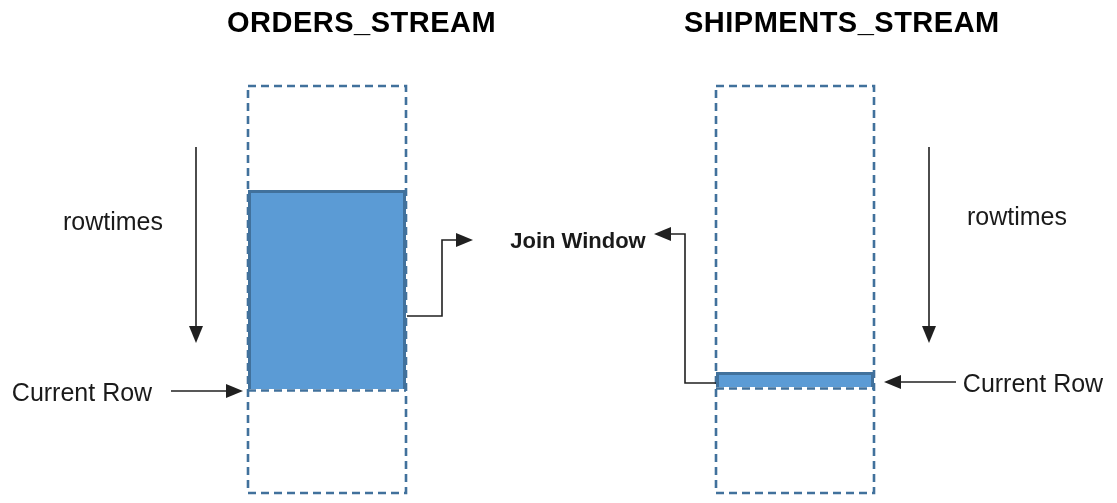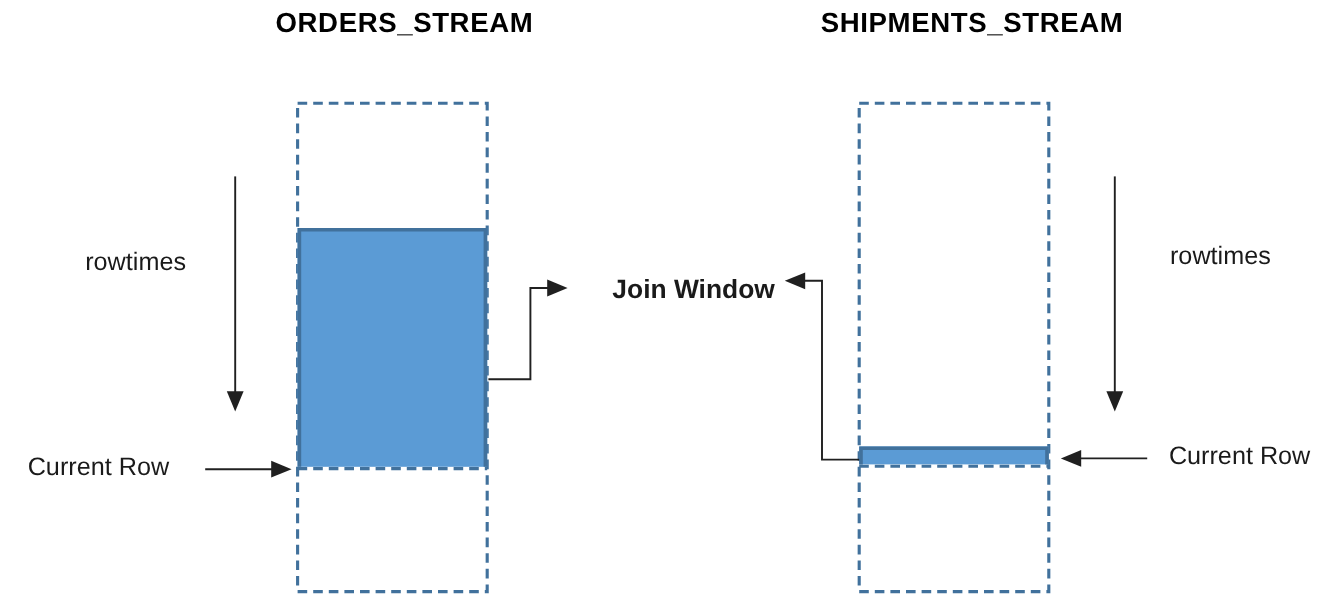--- a/index.html
+++ b/index.html
@@ -21,28 +21,28 @@
   .diagram-svg{position:absolute;left:0;top:0;width:1117px;height:503px;}
   .dashed-rect{fill:none;stroke:var(--stream-border);stroke-width:2.6;stroke-dasharray:8 5;}
   .dashed-line{fill:none;stroke:var(--stream-border);stroke-width:2.6;stroke-dasharray:8 5;}
   .window-fill{fill:var(--window-fill);stroke:none;}
   .window-stroke{fill:none;stroke:var(--window-border);stroke-width:3;}
   .arrow-line{fill:none;stroke:var(--arrow-color);stroke-width:1.6;}
   .arrow-head{fill:var(--arrow-color);stroke:none;}
   .label{
     position:absolute;
     color:var(--text-color);
-    font-size:21px;
+    font-size:25px;
     white-space:nowrap;
     text-align:center;
   }
   .title{
     position:absolute;
     color:var(--title-color);
-    font-size:23px;
+    font-size:29px;
     font-weight:bold;
     letter-spacing:0.5px;
     white-space:nowrap;
     text-align:center;
   }
   .orders-title{left:227px;top:6px;width:220px;}
   .shipments-title{left:684px;top:6px;width:220px;}
   .rowtimes-left{left:55px;top:207px;width:116px;}
   .rowtimes-right{left:959px;top:202px;width:116px;}
   .current-row-left{left:0px;top:378px;width:164px;}

